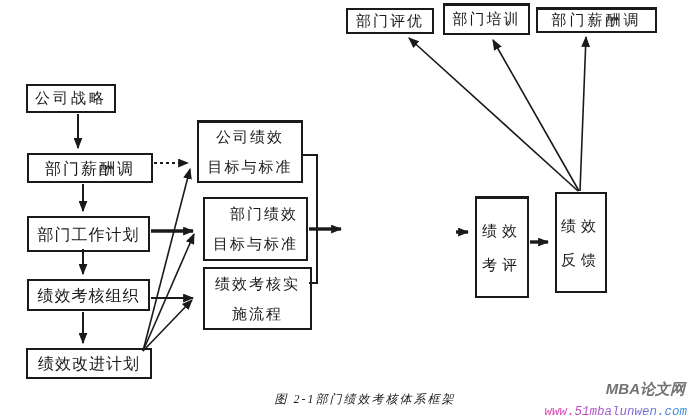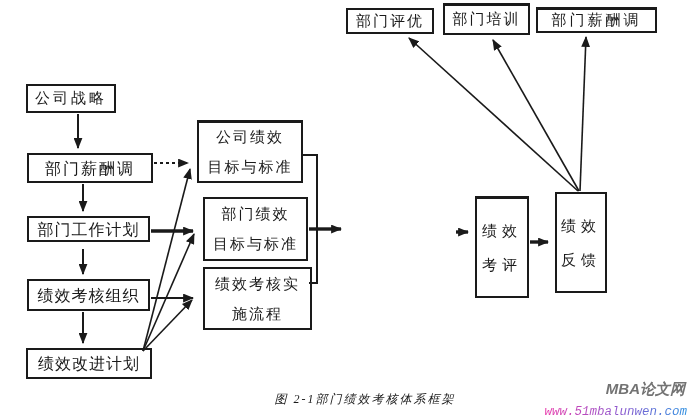--- a/index.html
+++ b/index.html
@@ -42,30 +42,30 @@
 </style>
 </head>
 <body>
 
 <div class="canvas">
 
   <div class="box" style="left:26px;top:84px;width:90px;height:29px;letter-spacing:3px;">公司战略</div>
 
   <div class="box" style="left:27px;top:153px;width:126px;height:30px;font-size:16px;">部门薪酬调</div>
 
-  <div class="box" style="left:27px;top:216px;width:123px;height:26px;font-size:16px;letter-spacing:1px;">部门工作计划</div>
+  <div class="box" style="left:27px;top:216px;width:123px;height:36px;font-size:16px;letter-spacing:1px;">部门工作计划</div>
 
   <div class="box" style="left:27px;top:279px;width:123px;height:32px;font-size:16px;letter-spacing:1px;">绩效考核组织</div>
 
   <div class="box" style="left:26px;top:348px;width:126px;height:31px;font-size:16px;letter-spacing:1px;">绩效改进计划</div>
 
   <div class="box thick-top wide-gap" style="left:197px;top:120px;width:106px;height:63px;">公司绩效
 目标与标准</div>
 
-  <div class="box wide-gap" style="left:203px;top:197px;width:105px;height:64px;">部门绩效
+  <div class="box wide-gap" style="left:203px;top:197px;width:105px;height:64px;text-align:right;">部门绩效
 目标与标准</div>
 
   <div class="box wide-gap" style="left:203px;top:267px;width:109px;height:63px;">绩效考核实
 施流程</div>
 
 
   <div class="box narrow thick-top" style="left:475px;top:196px;width:54px;height:102px;">绩效
 考评</div>
 
   <div class="box narrow" style="left:555px;top:192px;width:52px;height:101px;">绩效

